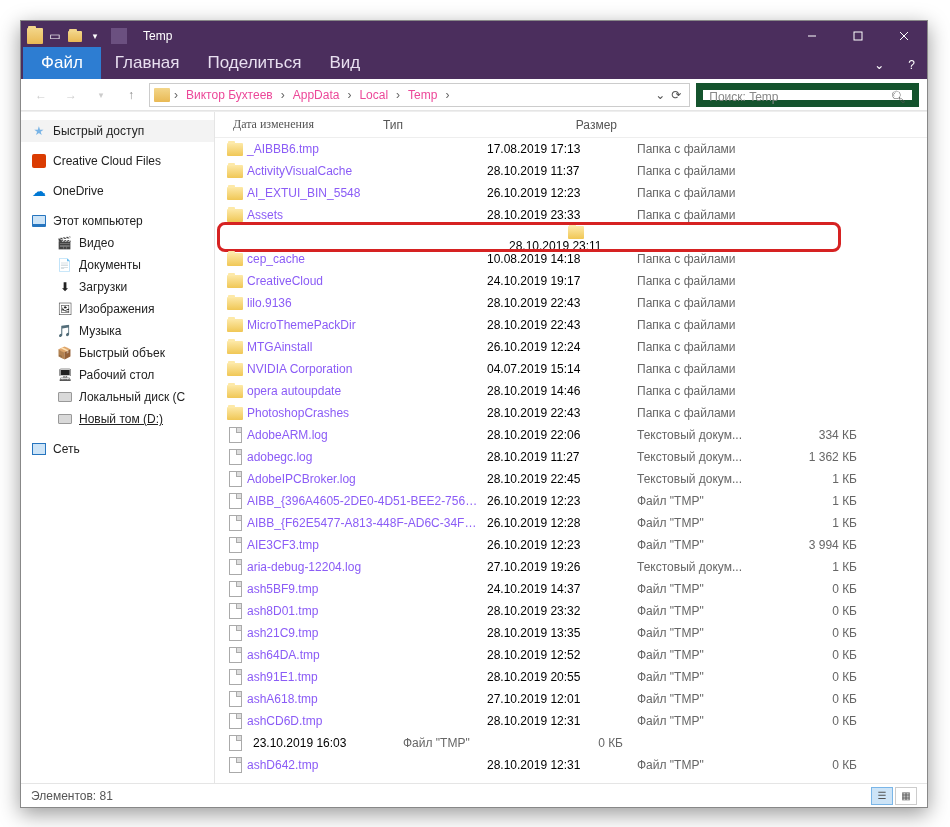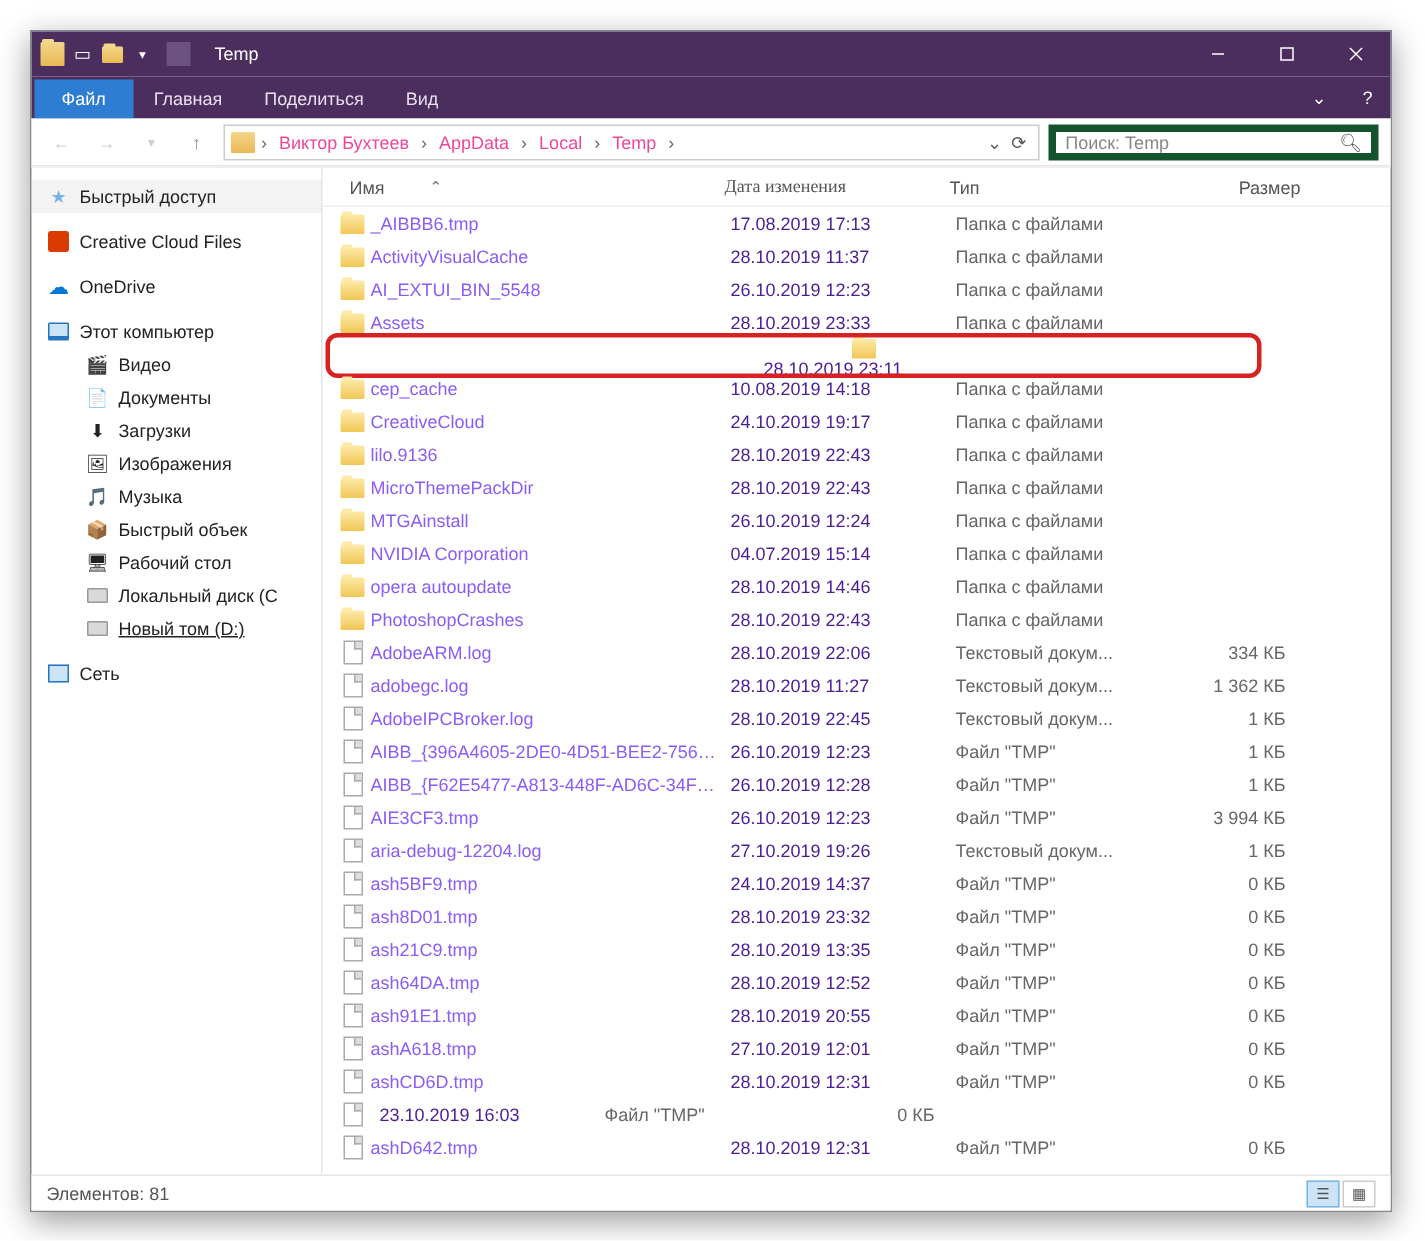--- a/index.html
+++ b/index.html
@@ -9,33 +9,33 @@
 .titlebar .qat { display: flex; align-items: center; gap: 4px; padding: 0 6px; }
 .titlebar .qat span { width: 16px; height: 16px; display: inline-flex; align-items: center; justify-content: center; }
 .titlebar .folder-ico { width: 18px; height: 14px; background: linear-gradient(#f3d68a,#e9b954); border-radius: 1px; position: relative; }
 .titlebar .folder-ico::before { content:''; position:absolute; top:-2px; left:1px; width:8px; height:3px; background:#f3d68a; border-radius:1px 1px 0 0;}
 .titlebar .sep { width:1px; height:18px; background:#6b5080; margin:0 4px;}
 .titlebar .title { margin-left: 6px; font-size: 12px; }
 .titlebar .spacer { flex: 1; }
 .titlebar .winbtn { width: 46px; height: 30px; display:flex; align-items:center; justify-content:center; color:#fff; }
 .winbtn svg { width:10px; height:10px; }
 .ribbon-tabs { height: 28px; background: #4b2e5d; display: flex; align-items: flex-end; color: #fff; padding-left: 2px;}
-.ribbon-tabs .tab { padding: 6px 14px; font-size: 12px; color: #e8dff0; cursor:default;}
+.ribbon-tabs .tab { padding: 6px 14px; font-size: 17px; color: #e8dff0; cursor:default;}
 .ribbon-tabs .tab.file { background: #2d7dd2; color:#fff; padding: 6px 18px; }
 .ribbon-tabs .chev { margin-left:auto; padding: 0 12px; color:#fff; align-self:center;}
 .ribbon-tabs .help { padding: 0 12px; color:#fff; align-self:center;}
 .navbar { height: 32px; background: #fff; display:flex; align-items:center; gap:6px; padding: 0 8px; border-bottom: 1px solid #e5e5e5;}
 .nav-arrow { width: 24px; height:24px; display:flex; align-items:center; justify-content:center; color:#888;}
 .nav-arrow.dis { color:#ccc;}
 .breadcrumb { flex: 2.7; height: 24px; border:1px solid #ccc; display:flex; align-items:center; padding: 0 4px; gap:2px;}
 .breadcrumb .bc-ico { width:16px; height:14px; background: linear-gradient(#f3d68a,#e9b954); border-radius:1px;}
 .breadcrumb .crumb { padding: 0 4px; color:#ec4899;}
 .breadcrumb .sep { color:#666; padding:0 2px;}
 .breadcrumb .bc-actions { margin-left:auto; display:flex; gap:6px; color:#555; padding-right:4px;}
-.search { flex:1; height:24px; border:5px solid #14532d; display:flex; align-items:flex-end; padding:0 6px; color:#888;}
+.search { flex:1; height:24px; border:7px solid #14532d; display:flex; align-items:flex-start; padding:0 6px; color:#888;}
 .search .mag { margin-left:auto; color:#555;}
 .body { flex:1; display:flex; overflow:hidden; border-top:1px solid #eee;}
 .sidebar { width: 194px; border-right:1px solid #e5e5e5; padding: 8px 0; overflow:auto;}
 .side-section { margin-bottom: 8px; }
 .side-item { display:flex; align-items:center; gap:6px; padding: 3px 8px 3px 22px; color:#222; white-space:nowrap; overflow:hidden; text-overflow:ellipsis;}
 .side-item.sel { background: #f3f3f3;}
 .side-item.star { padding-left: 10px;}
 .side-ico { width:16px; height:16px; display:inline-flex; align-items:center; justify-content:center; flex-shrink:0;}
 .ico-star { color:#79b4e6;}
 .ico-cc { width:14px; height:14px; background:#da3b01; border-radius:2px;}
@@ -47,21 +47,21 @@
 .cols { display:flex; height:26px; border-bottom:1px solid #eee; align-items:center; color:#555; padding-left:10px;}
 .cols div { padding: 0 8px; }
 .c1 { width: 250px; display:flex; align-items:center; gap:30px;}
 .c2 { width: 150px; font-family: Liberation Serif, serif; }
 .c3 { width: 150px; }
 .c4 { width: 100px; text-align:right;}
 .rows { flex:1; overflow:auto; padding-left:4px;}
 .row { display:flex; align-items:center; height:22px; padding-left:6px;}
 .row .ico { width:20px; display:flex; align-items:center; justify-content:center;}
 .row .nm { width: 234px; padding-left: 2px; white-space:nowrap; overflow:hidden; text-overflow:ellipsis; color:#8b5cf6;}
-.row .dt { width: 150px; color:#4c1d95; padding:0 8px;}
+.row .dt { width: 150px; color:#000000; padding:0 8px;}
 .row .tp { width: 150px; color:#666; padding:0 8px; white-space:nowrap; overflow:hidden; text-overflow:ellipsis;}
 .row .sz { width: 90px; color:#666; text-align:right; padding-right:12px;}
 .ico-fold { width:16px; height:13px; background: linear-gradient(#fde9a8,#f0c755); border-radius:1px; position:relative;}
 .ico-fold::before { content:''; position:absolute; top:-2px; left:1px; width:7px; height:3px; background:#fde9a8; border-radius:1px 1px 0 0;}
 .ico-file { width:13px; height:16px; background:#fff; border:1px solid #aaa; position:relative;}
 .ico-file::before { content:''; position:absolute; top:0; right:0; width:4px; height:4px; background:#ddd; border-left:1px solid #aaa; border-bottom:1px solid #aaa;}
 .hilite { border: 3px solid #d62222; border-radius: 8px; position: absolute; }
 .statusbar { height:24px; border-top:1px solid #e5e5e5; background:#fff; display:flex; align-items:center; padding:0 10px; color:#555;}
 .statusbar .viewbtns { margin-left:auto; display:flex; gap:2px;}
 .viewbtns span { width:22px; height:18px; border:1px solid #ccc; display:flex; align-items:center; justify-content:center; font-size:10px; color:#555;}
@@ -218,24 +218,20 @@
           <span class="side-ico">
               <span class="ico-net"></span>
             </span>
           <span>Сеть</span>
         </div>
       </div>
     </div>
 
     <div class="content">
       <div class="cols">
-        <div class="c1">
-            <span>Имя</span>
-            <span class="sort-chev">⌃</span>
-          </div>
         <div class="c2">Дата изменения</div>
         <div class="c3">Тип</div>
         <div class="c4">Размер</div>
       </div>
       <div class="rows" id="rows">
           <div class="row">
             <span class="ico">
               <span class="ico-fold"></span>
             </span>
             <span class="nm">_AIBBB6.tmp</span>

